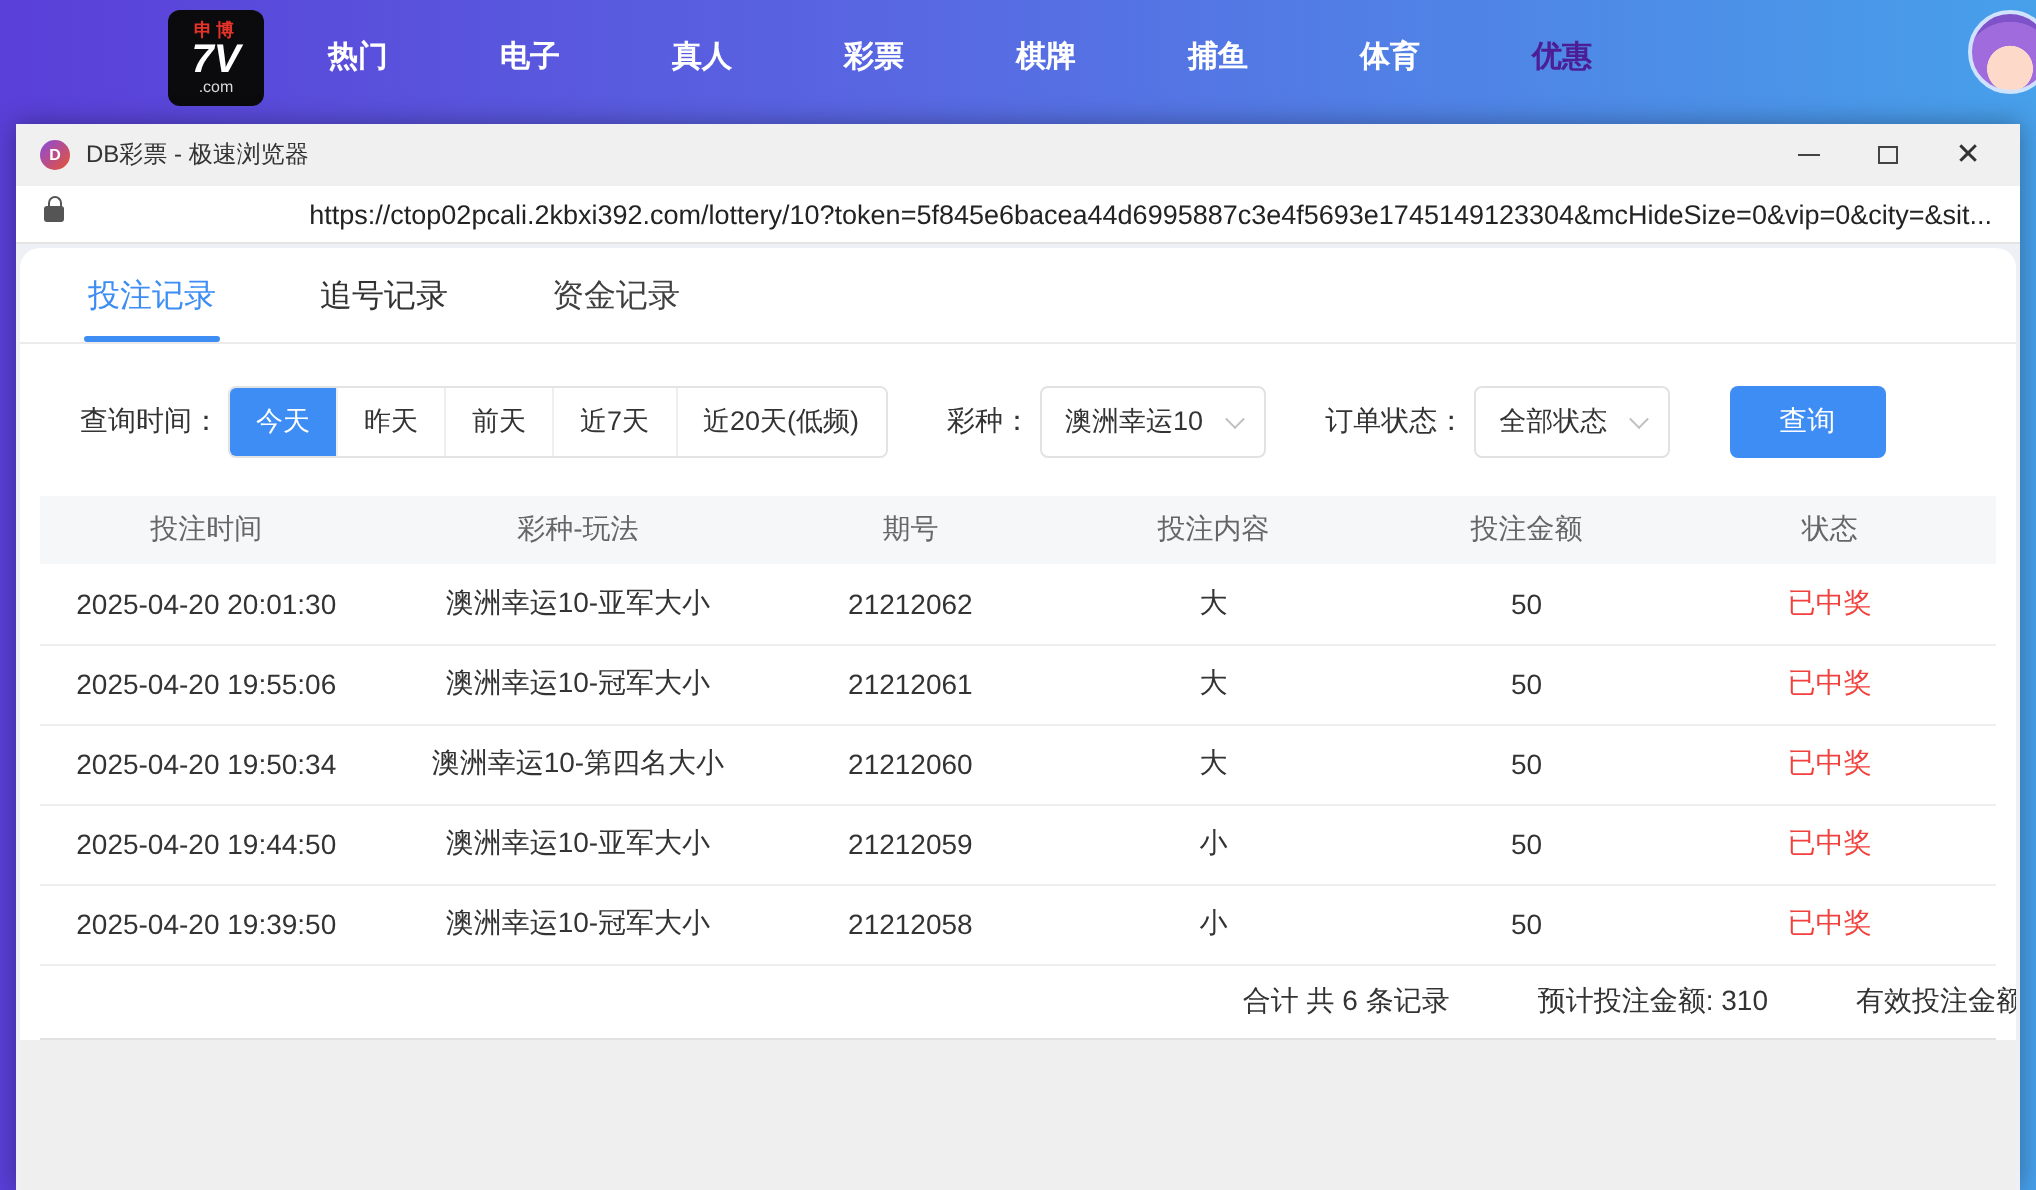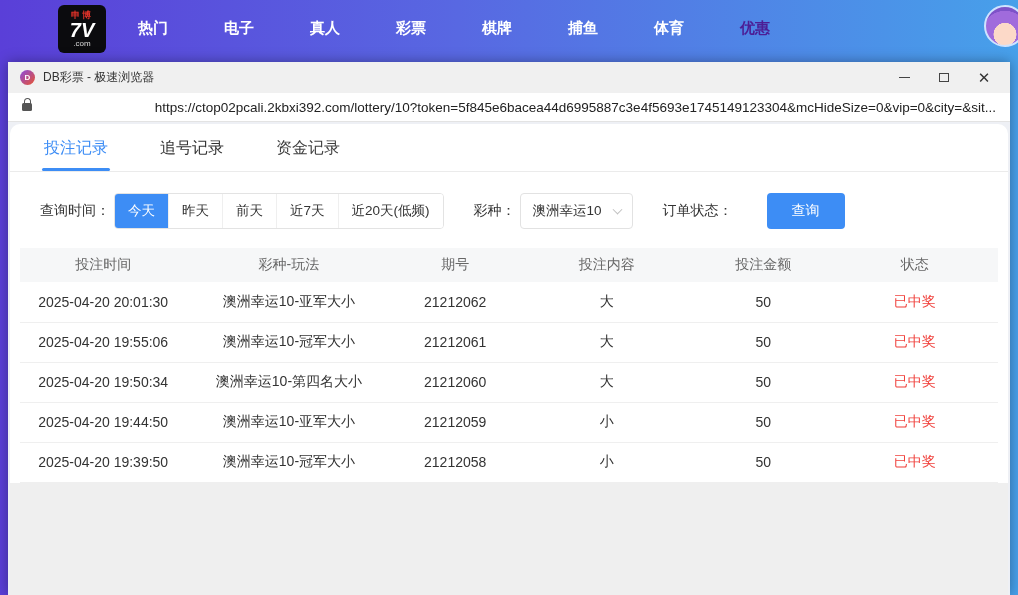--- a/index.html
+++ b/index.html
@@ -5,21 +5,21 @@
   * { margin:0; padding:0; box-sizing:border-box; }
   html,body { width:1018px; height:595px; }
   body {
     font-family:"Liberation Sans", sans-serif;
     position:relative;
     overflow:hidden;
     background:linear-gradient(90deg,#5a3fd8 0%,#5868e2 45%,#47a0ea 100%);
   }
 
   
-  .top-bar { height:56px; display:flex; align-items:center; position:relative; padding-left:58px; }
+  .top-bar { height:56px; display:flex; align-items:center; position:relative; padding-left:84px; }
   .logo { width:48px; height:48px; background:#0b0b0e; border-radius:6px; display:flex; flex-direction:column; align-items:center; justify-content:center; line-height:1; margin-top:2px; cursor:pointer; }
   .logo .lg-top { color:#e5332a; font-size:9px; font-weight:bold; letter-spacing:2px; }
   .logo .lg-main { color:#fff; font-size:20px; font-weight:bold; font-style:italic; }
   .logo .lg-suffix { color:#d9d9d9; font-size:8px; }
   .nav { display:flex; margin-left:32px; gap:56px; }
   .nav-item { color:#fff; font-size:15px; font-weight:bold; cursor:pointer; white-space:nowrap; }
   .nav-item.highlight { color:#4c1d95; }
   .avatar { position:absolute; right:-8px; top:5px; width:42px; height:42px; border-radius:50%;
     background:radial-gradient(circle at 50% 72%, #fcd9c8 0 34%, #a06bdc 35% 70%, #7e52c8 71%);
     border:2px solid #cfe3ff; cursor:pointer; }
@@ -137,20 +137,24 @@
           <span class="time-opt">近20天(低频)</span>
         </span>
 
         <span class="fl-label sp28">彩种：</span>
         <span class="select">
           <span>澳洲幸运10</span>
           <span class="chevron"></span>
         </span>
 
         <span class="fl-label sp28">订单状态：</span>
+        <span class="select" style="min-width:92px">
+          <span>全部状态</span>
+          <span class="chevron"></span>
+        </span>
 
         <button class="btn-search">查询</button>
       </div>
 
       <div class="tbl-wrap">
         <table>
           <colgroup>
               <col class="c1">
               <col class="c2">
               <col class="c3">
@@ -206,17 +210,22 @@
               <td>澳洲幸运10-冠军大小</td>
               <td>21212058</td>
               <td>小</td>
               <td>50</td>
               <td class="status">已中奖</td>
             </tr>
           </tbody>
         </table>
       </div>
 
+      <div class="summary">
+        <span>合计 共 6 条记录</span>
+        <span>预计投注金额: 310</span>
+        <span class="cut">有效投注金额</span>
+      </div>
 
       <div class="bottom-strip"></div>
     </div>
   </div>
 </div>
 
 </body></html>

